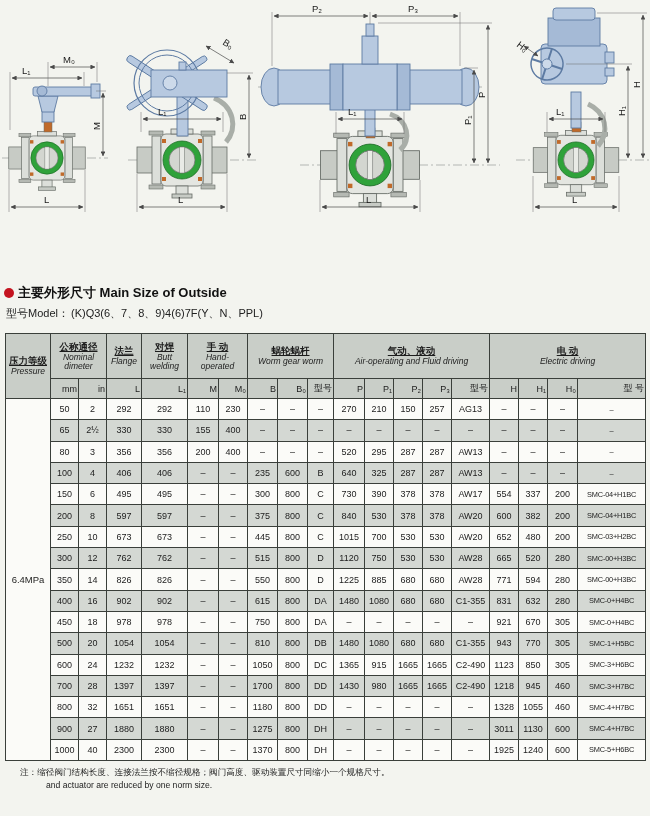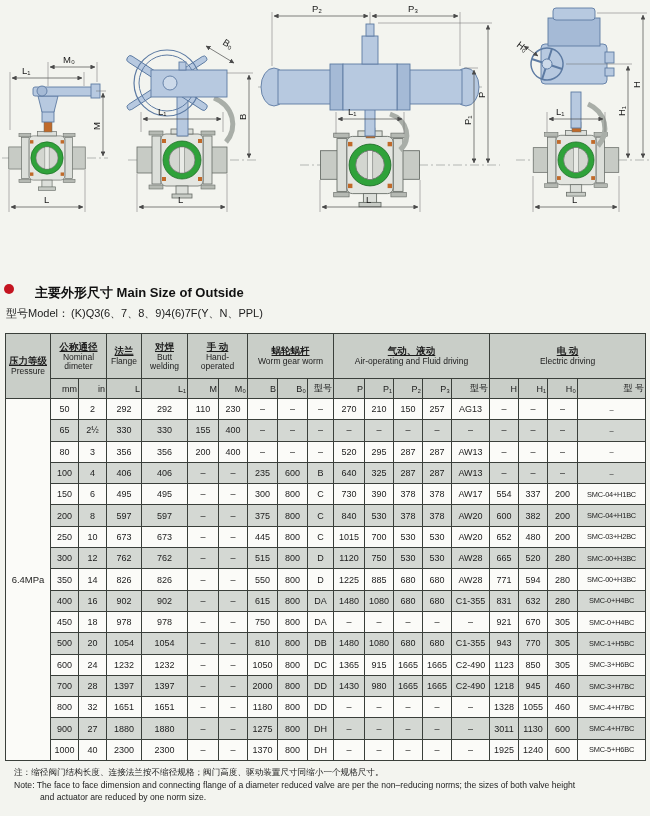--- a/index.html
+++ b/index.html
@@ -4,21 +4,21 @@
 <style>
   html,body { margin:0; padding:0; }
   .page {
     position:relative; width:650px; height:816px;
     background:#f3f4ef;
     font-family:"Liberation Sans", sans-serif;
     color:#1c1c1c; overflow:hidden;
   }
   .drawings { display:block; margin:0; }
   .section-title {
-    display:flex; gap:21px;
+    display:flex; align-items:center; gap:4px;
     margin:12px 0 2px 4px; font-size:13px; font-weight:bold; color:#111;
   }
   .bullet { width:10px; height:10px; border-radius:50%; display:inline-block; }
   .model-line { margin:4px 0 12px 6px; font-size:11px; color:#222; }
   .model-line .lbl { margin-right:2px; }
 
   table.dim {
     border-collapse:collapse; table-layout:fixed;
     width:640px; margin:2px 0 0 5px;
     font-size:9px; background:#fbfbf8;
@@ -29,22 +29,22 @@
     padding:0 1px; overflow:hidden; white-space:nowrap;
   }
   thead th { background:#c9cec8; font-weight:normal; }
   tr.grp-row th { height:44px; }
   tr.unit-row th { height:19px;text-align:right; }
   tbody td { height:20.3px; }
   tr.shade td { background:#d4d8d3; }
   td.pressure-cell { background:#fbfbf8 !important; font-size:9.5px;margin-top:32px; }
   td.model-col { font-size:7.4px; letter-spacing:-0.2px; }
   th .zh { display:block; font-weight:bold; font-size:9.5px; white-space:pre-line; line-height:1.25;text-decoration:underline; }
-  th .en { display:block; font-size:8.5px; white-space:pre-line; line-height:1.1; }
-  .notes { margin:5px 0 0 14px; font-size:8.6px; line-height:1.45; color:#222; }
+  th .en { display:block; font-size:8.5px; white-space:pre-line; line-height:1.1;font-style:italic; }
+  .notes { margin:5px 0 0 20px; font-size:8.6px; line-height:1.45; color:#222; }
   .notes .en2 { padding-left:26px; }
 
   
   .dim-line { stroke:#4a4a4a; stroke-width:0.7; fill:none;
     marker-start:url(#arr); marker-end:url(#arr); }
   .ext-line { stroke:#6a6a6a; stroke-width:0.5; fill:none; }
   .cline { stroke:#8a8f8a; stroke-width:0.6; stroke-dasharray:9 3 2 3; fill:none; }
   .dim-text { font-size:9.5px; fill:#1a1a1a; }
   .metal  { fill:#c7cbc5; stroke:#676c67; stroke-width:0.8; }
   .metal2 { fill:#dcdfda; stroke:#676c67; stroke-width:0.8; }
@@ -578,21 +578,21 @@
           <td>305</td>
           <td class="model-col">SMC-3+H6BC</td>
         </tr>
         <tr class="shade">
           <td>700</td>
           <td>28</td>
           <td>1397</td>
           <td>1397</td>
           <td>–</td>
           <td>–</td>
-          <td>2000</td>
+          <td>1700</td>
           <td>800</td>
           <td>DD</td>
           <td>1430</td>
           <td>980</td>
           <td>1665</td>
           <td>1665</td>
           <td>C2-490</td>
           <td>1218</td>
           <td>945</td>
           <td>460</td>
@@ -656,16 +656,15 @@
           <td>1925</td>
           <td>1240</td>
           <td>600</td>
           <td class="model-col">SMC-5+H6BC</td>
         </tr>
       </tbody>
   </table>
 
   <div class="notes">
     <div>注：缩径阀门结构长度、连接法兰按不缩径规格；阀门高度、驱动装置尺寸同缩小一个规格尺寸。</div>
-    <div>Note: The face to face dimension and connecting flange of a diameter reduced valve are per the non–reducing norms; the sizes of both valve height</div>
     <div class="en2">and actuator are reduced by one norm size.</div>
   </div>
 </div>
 
 </body></html>

